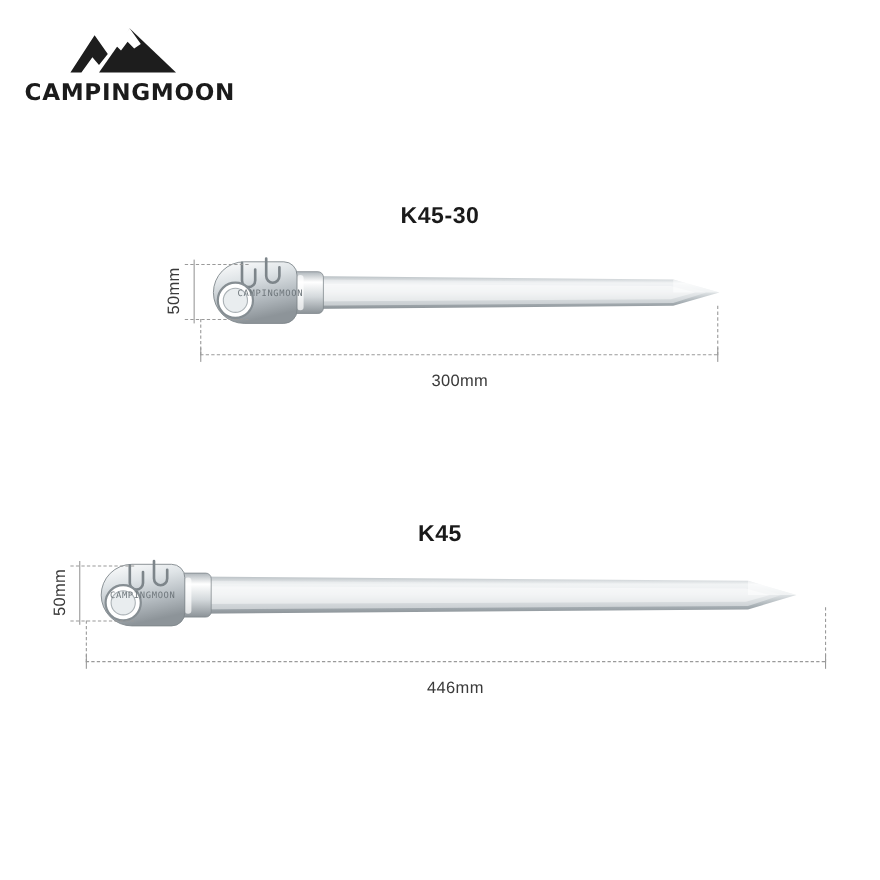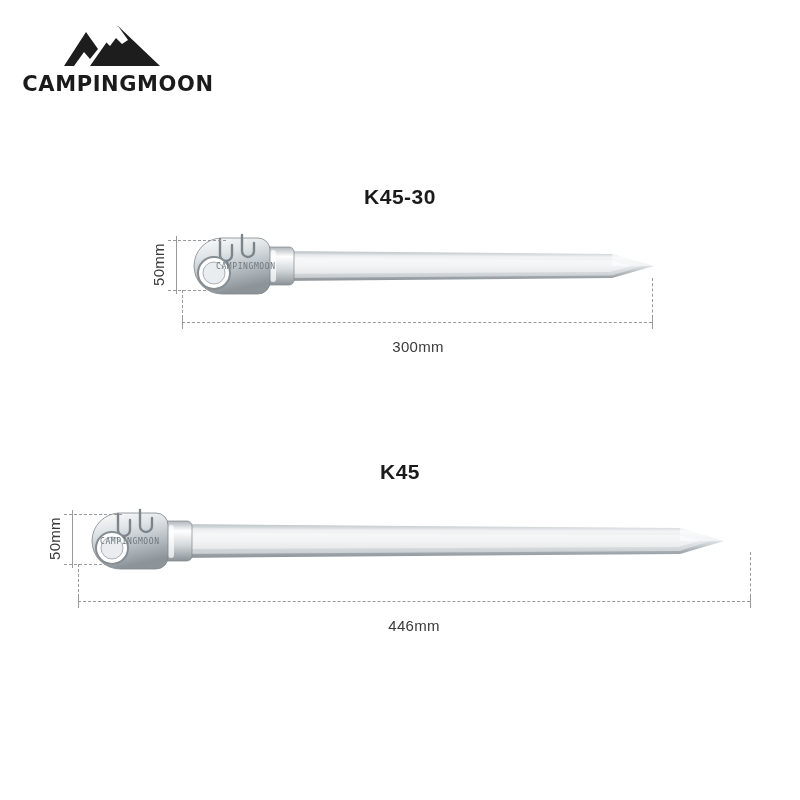--- a/index.html
+++ b/index.html
@@ -169,21 +169,21 @@
   <div class="dash-v" style="left:182px; top:290px; height:33px;"></div>
   <div class="dash-v" style="left:652px; top:278px; height:45px;"></div>
   <div class="dash-h" style="left:182px; top:322px; width:470px;"></div>
   <div class="tick-v" style="left:182px; top:316px; height:13px;"></div>
   <div class="tick-v" style="left:652px; top:316px; height:13px;"></div>
   <div class="dim-label" style="left:0; top:338px; width:836px; text-align:center;">300mm</div>
 </div>
 
 <div class="product" style="top:0;">
 
-  <div class="product-title" style="top:460px;">K45</div>
+  <div class="product-title" style="top:474px;">K45</div>
 
   <div class="stake-wrap" style="left:78px; top:497px; width:690px; height:95px;">
     <svg width="690" height="95" viewBox="0 0 690 95" xmlns="http://www.w3.org/2000/svg">
       <defs>
         <linearGradient id="shaft2" x1="0" y1="0" x2="0" y2="1">
           <stop offset="0%" stop-color="#b9c0c4"></stop>
           <stop offset="22%" stop-color="#f4f6f7"></stop>
           <stop offset="48%" stop-color="#e2e6e8"></stop>
           <stop offset="78%" stop-color="#a9b1b6"></stop>
           <stop offset="100%" stop-color="#8c9398"></stop>

